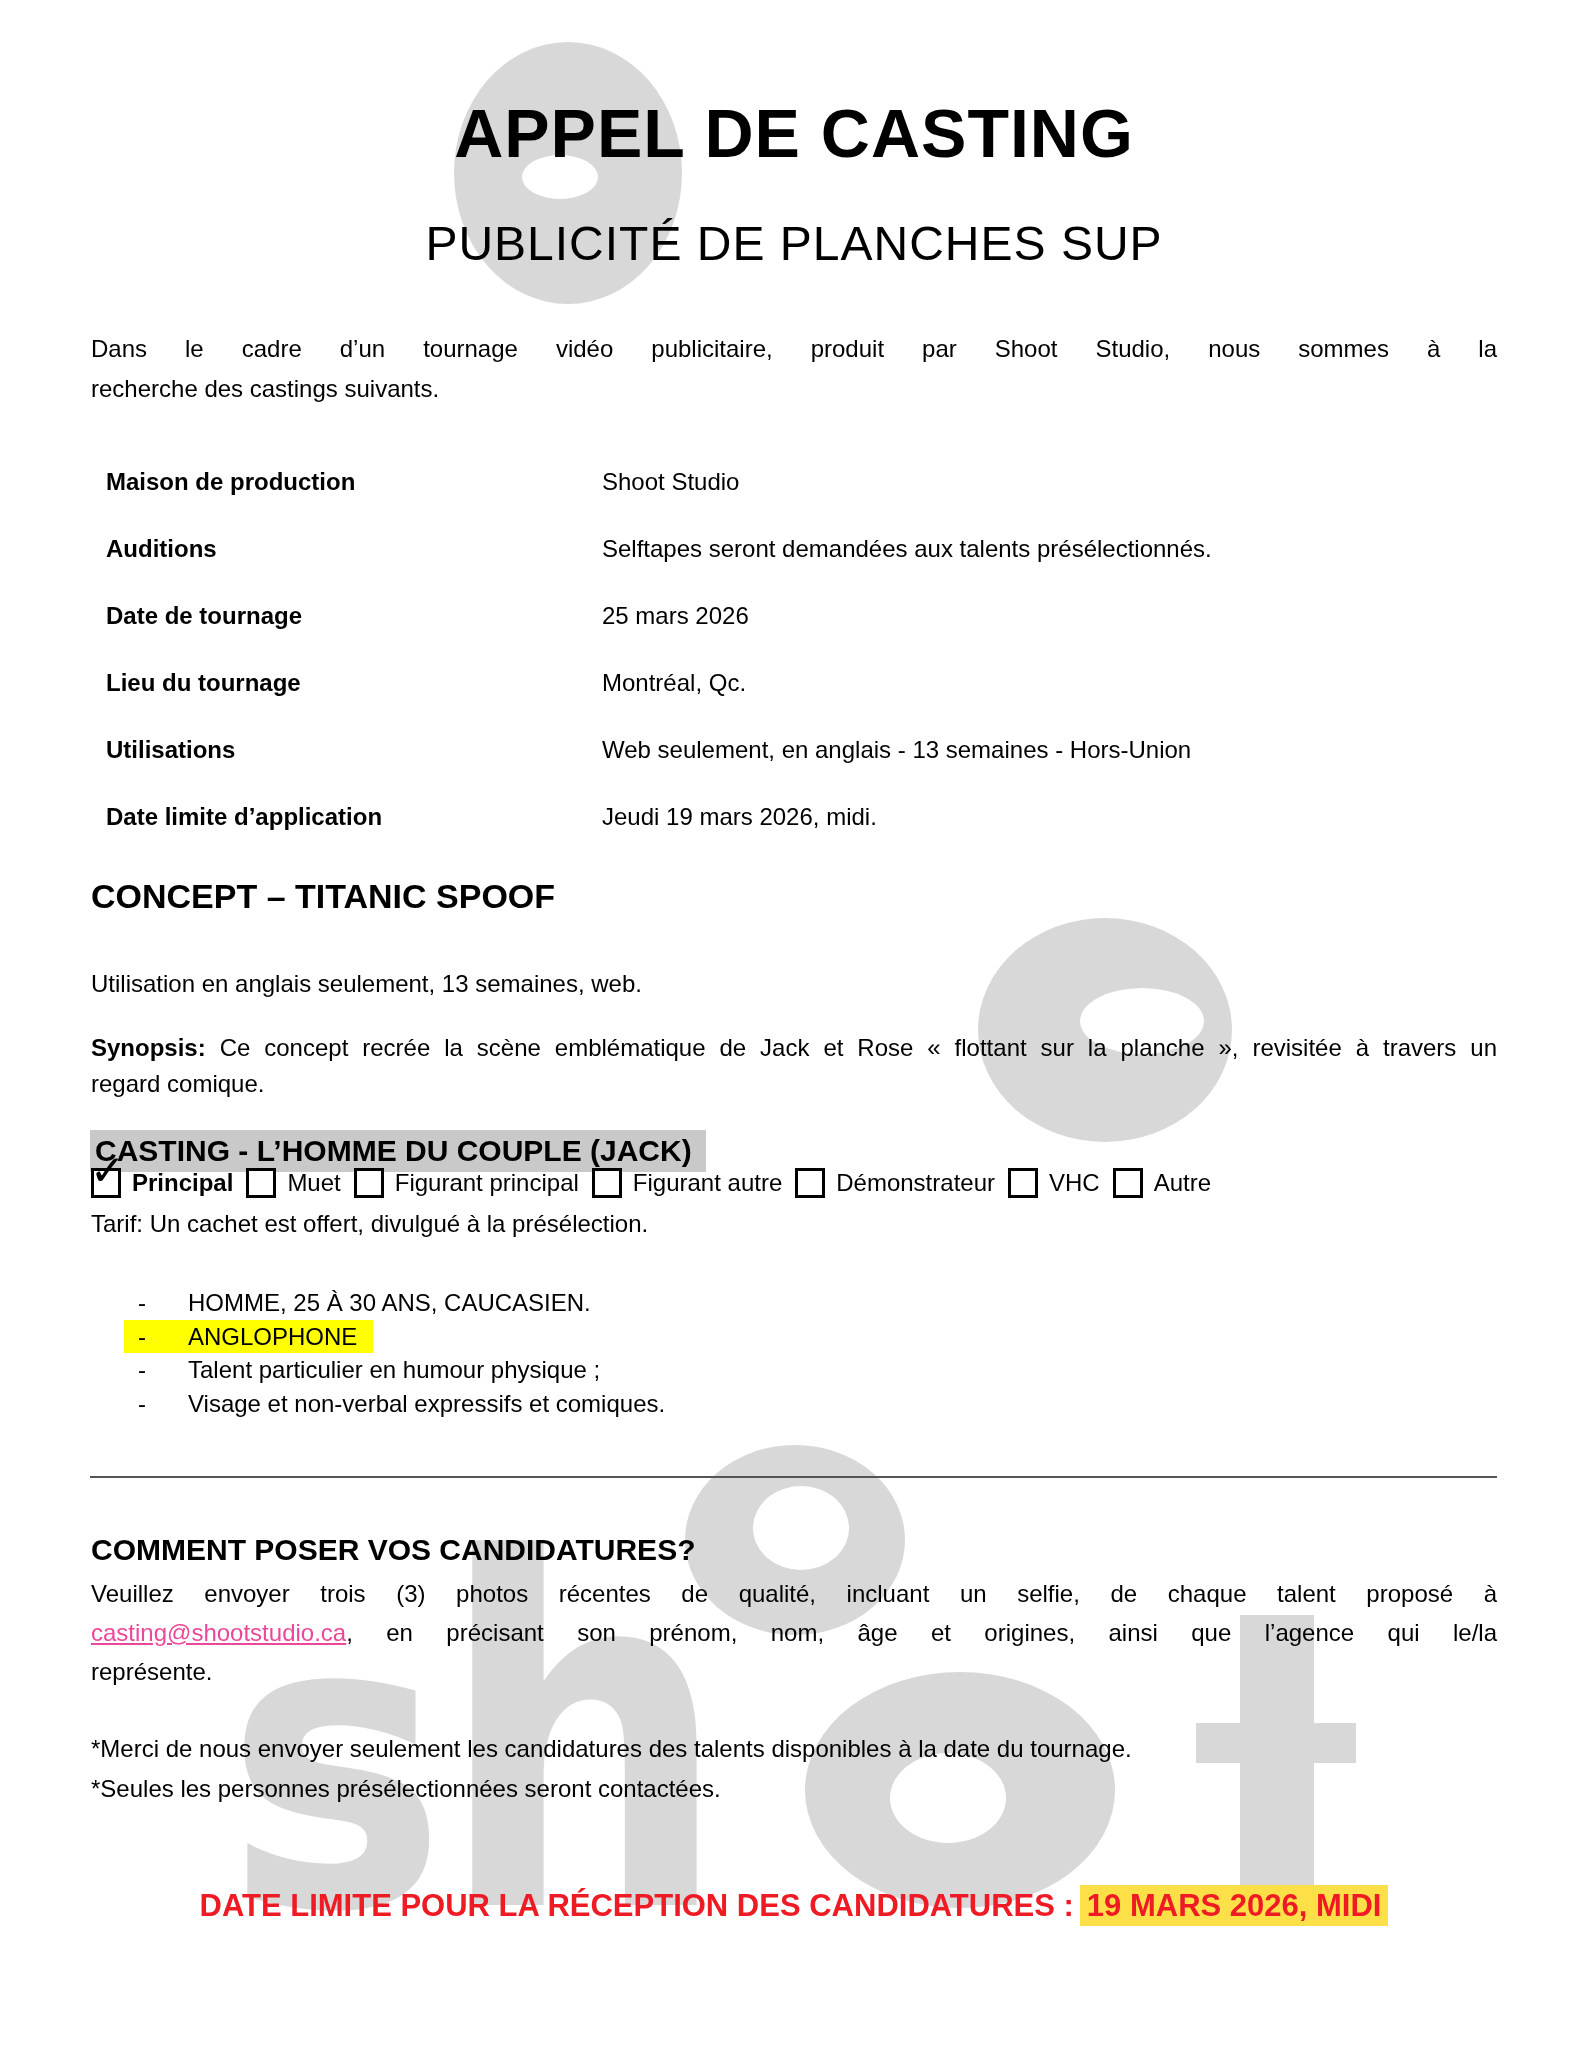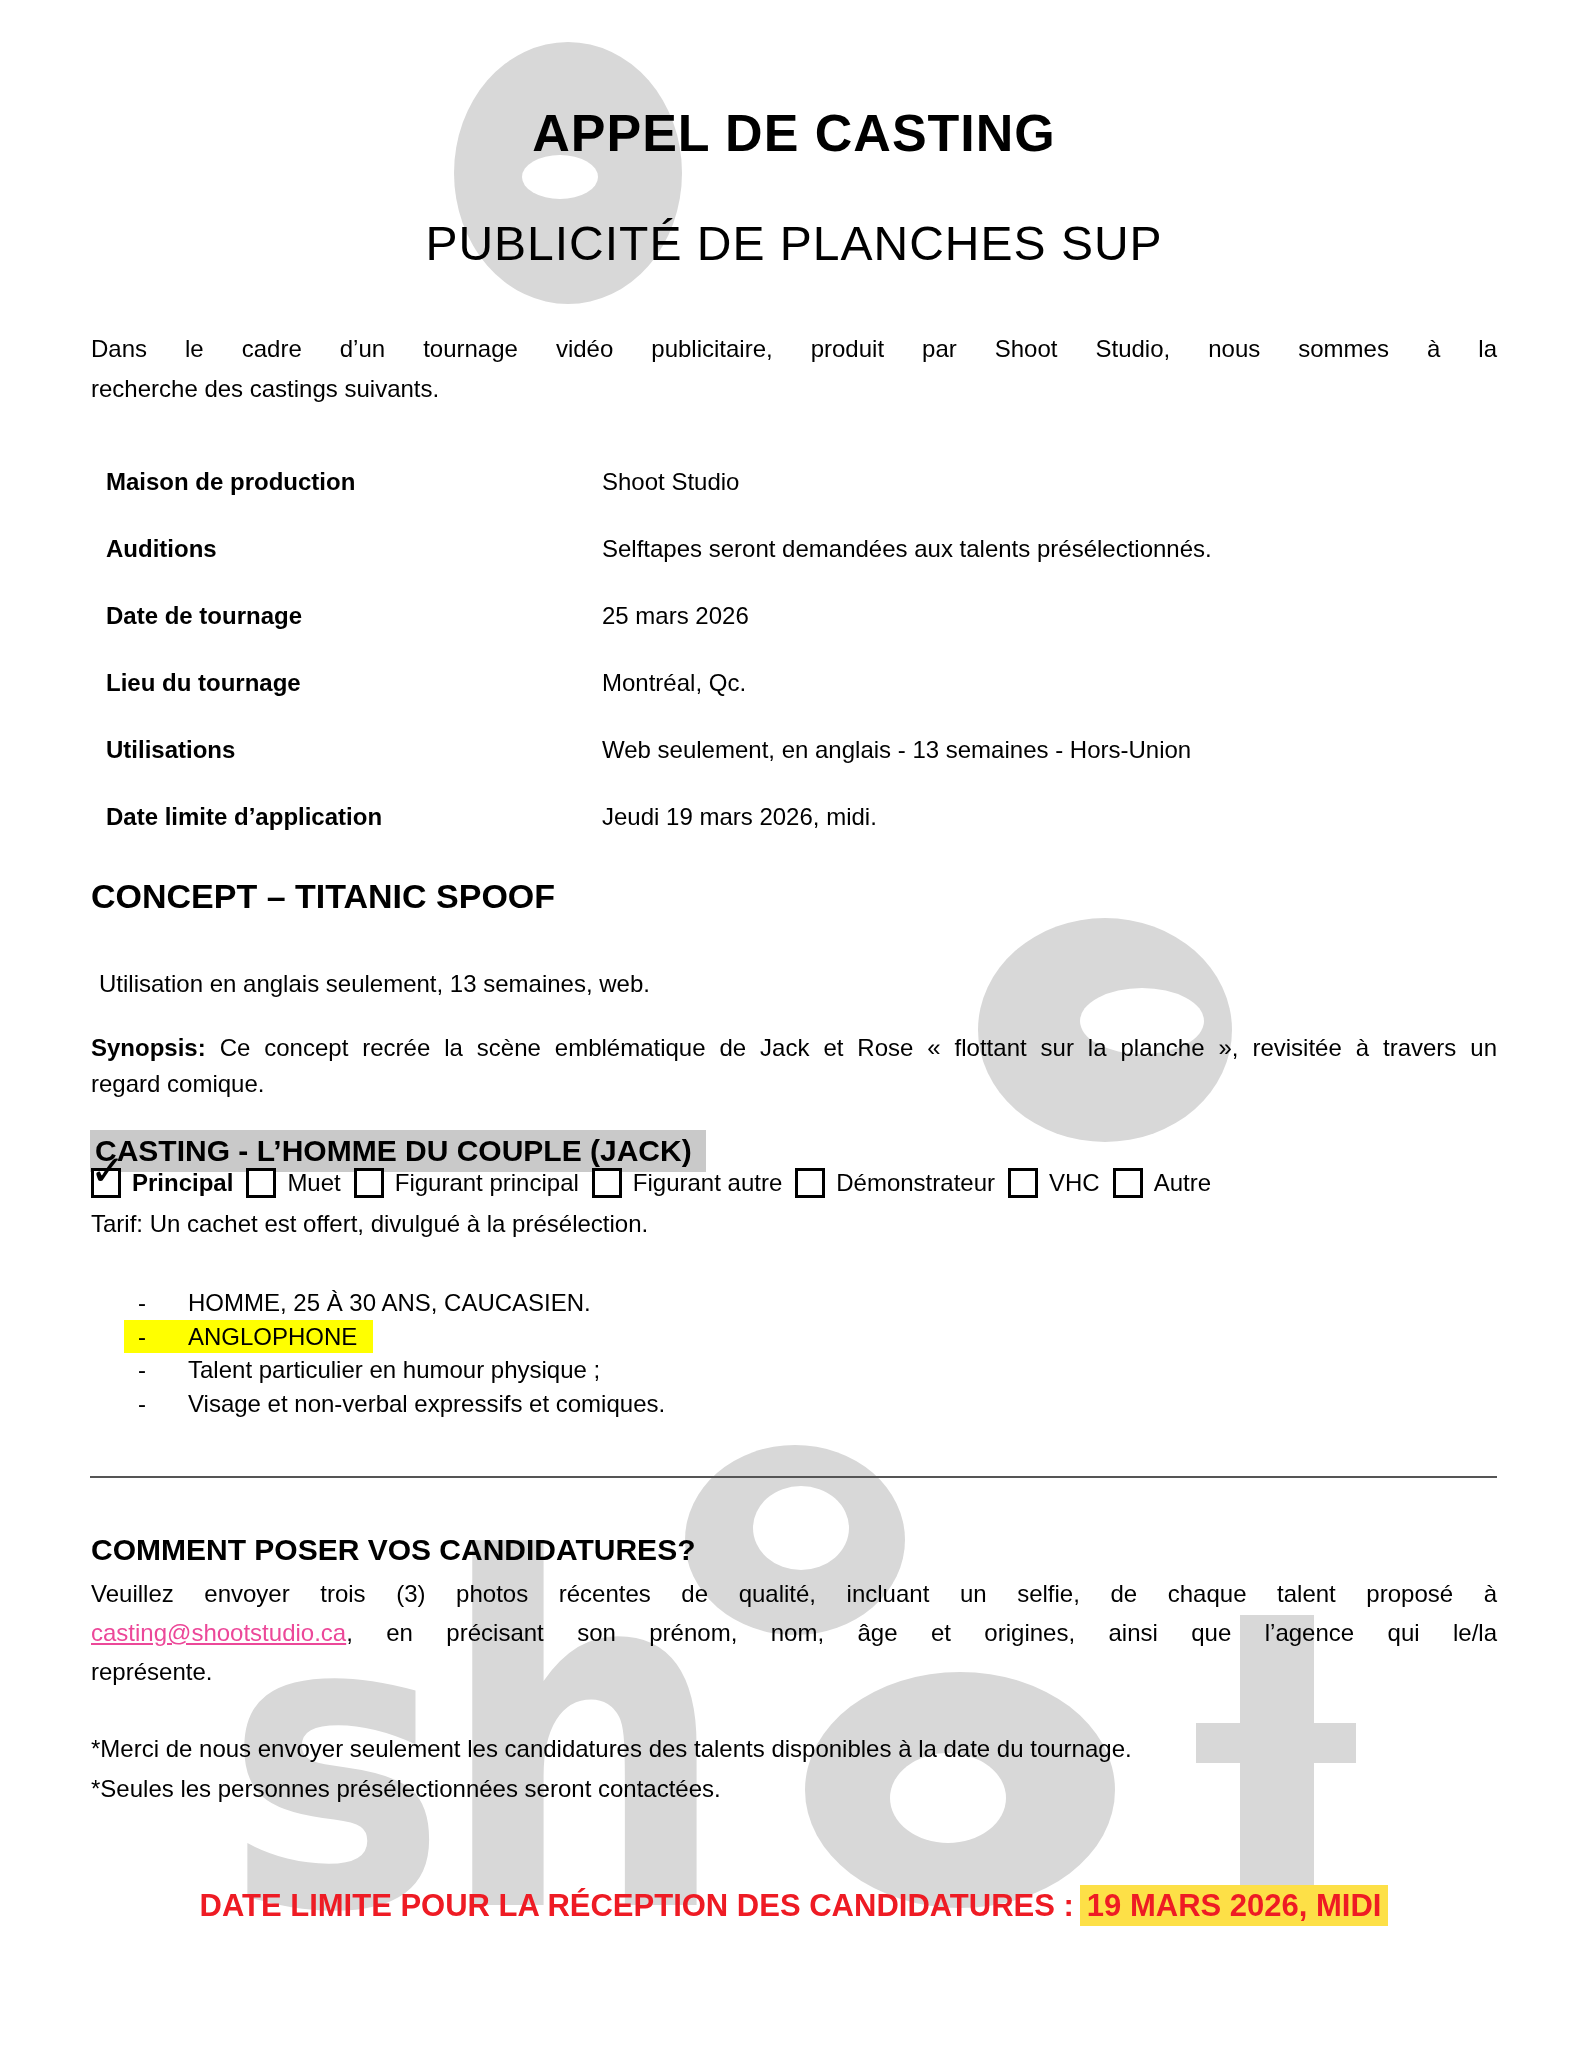--- a/index.html
+++ b/index.html
@@ -2,30 +2,30 @@
 <html><head>
 <meta charset="utf-8">
 <title>Appel de casting</title>
 <style>
   html,body{margin:0;padding:0;background:#fff;}
   .page{position:relative;width:1583px;height:2048px;background:#ffffff;overflow:hidden;
         font-family:"Liberation Sans","DejaVu Sans",sans-serif;color:#000;}
   .wm{position:absolute;left:0;top:0;z-index:0;}
   .content-layer{position:absolute;left:0;top:0;width:100%;height:100%;z-index:1;}
   .abs{position:absolute;left:91px;width:1406px;}
-  .title{top:97px;font-size:52px;font-weight:bold;line-height:72px;text-align:center;letter-spacing:1px;}
+  .title{top:97px;font-size:68px;font-weight:bold;line-height:72px;text-align:center;letter-spacing:1px;}
   .subtitle{top:216px;font-size:48px;line-height:56px;text-align:center;letter-spacing:1px;}
   .body-txt{font-size:24px;}
   .intro{top:329px;line-height:40px;}
   .jline{text-align:justify;text-align-last:justify;}
   .dtable{top:462px;}
   .trow{display:grid;grid-template-columns:511px 1fr;line-height:40px;margin-bottom:27px;}
   .tlabel{font-weight:bold;padding-left:15px;}
   .concept-h{top:878px;font-size:34px;font-weight:bold;line-height:36px;}
-  .usage{top:966px;line-height:36px;margin-left:8px;}
+  .usage{top:966px;line-height:36px;}
   .synopsis{top:1030px;line-height:36px;}
   .bold{font-weight:bold;}
   .cast-bar{top:1130px;left:90px;width:auto;max-width:1407px;background:#c9c9c9;
             font-size:30px;font-weight:bold;line-height:42px;padding:0 14px 0 5px;display:inline-block;}
   .cb-row{top:1166px;display:flex;gap:13px;line-height:33px;white-space:nowrap;}
   .cb-item{display:flex;gap:11px;align-items:flex-start;}
   .cb{width:24px;height:24px;border:3px solid #000;flex:none;margin-top:2px;position:relative;background:#fff;}
   .cb.checked::after{content:"\2713";position:absolute;left:-4px;top:-17px;font-size:42px;font-weight:bold;
             font-family:"DejaVu Sans",sans-serif;color:#000;}
   .tarif{top:1206px;line-height:36px;}

